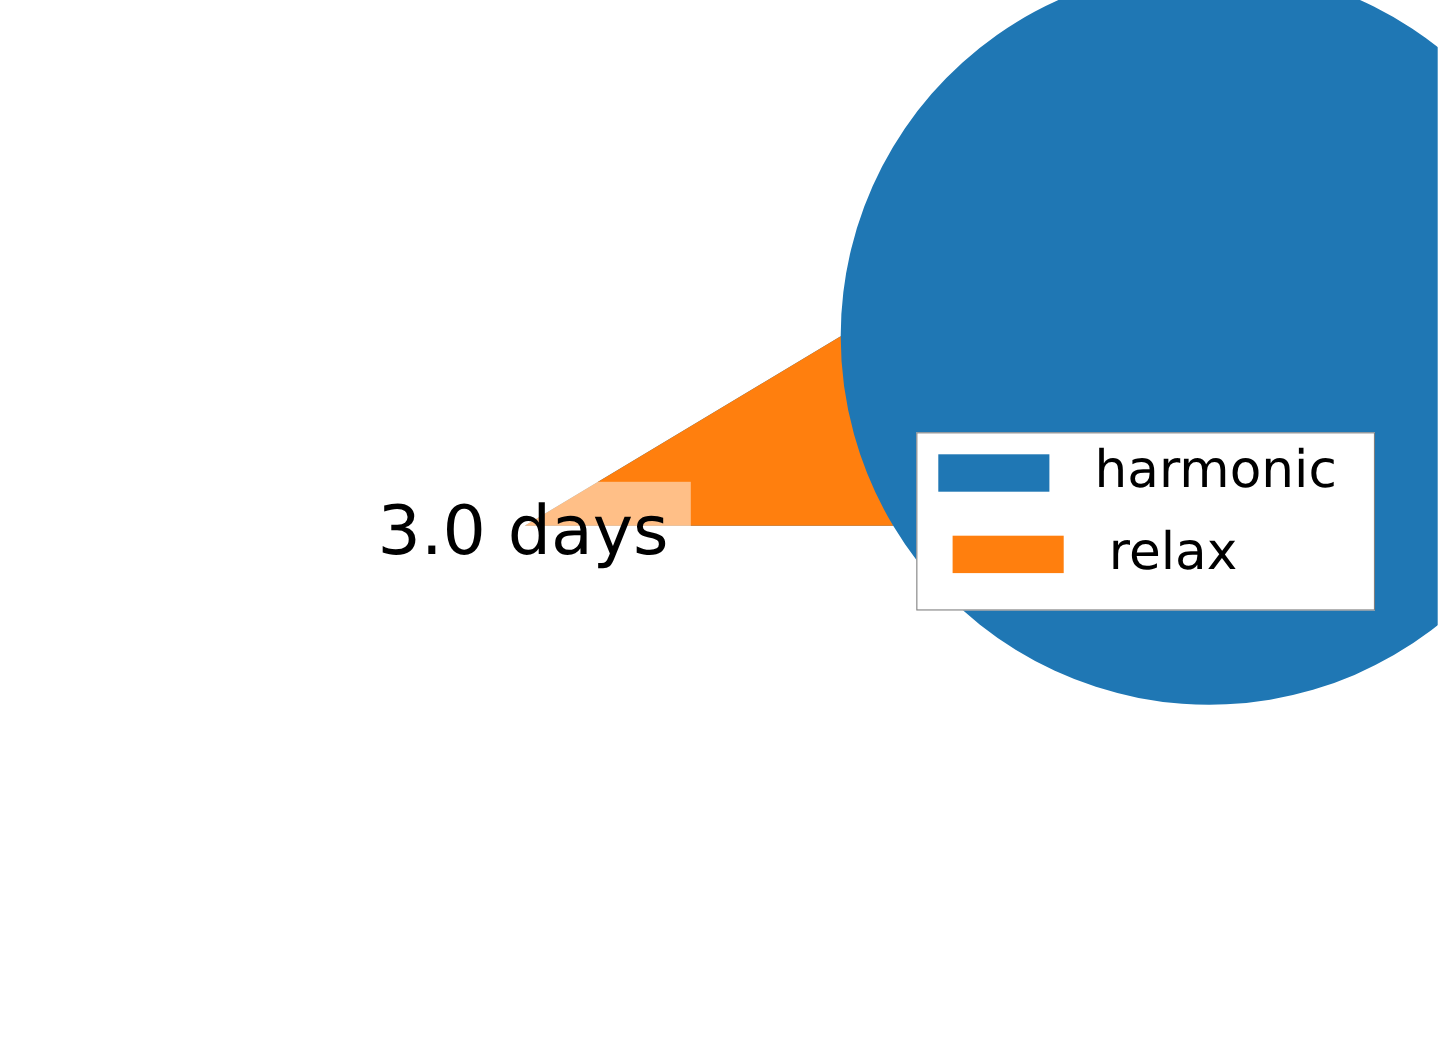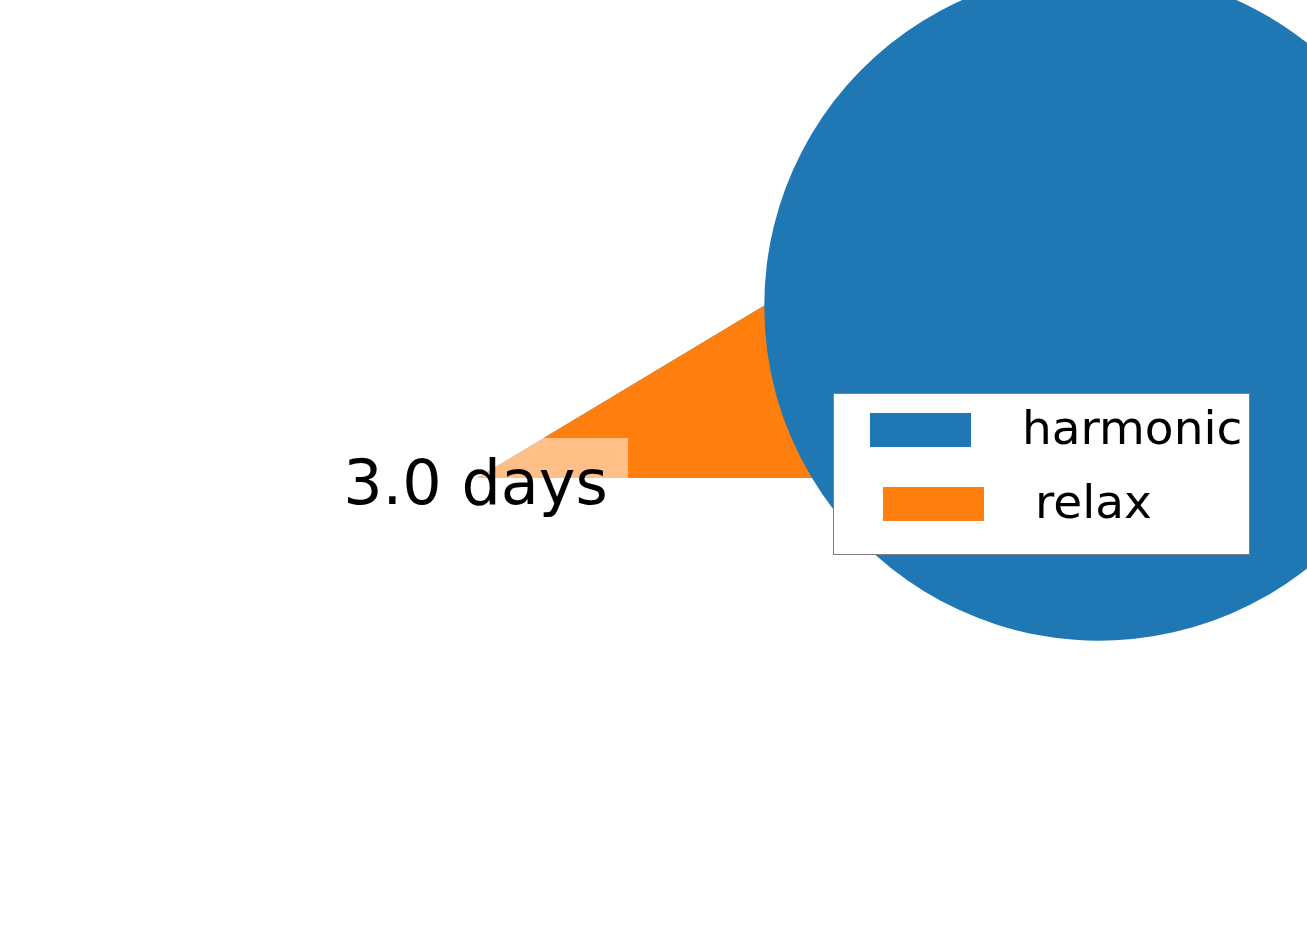--- a/index.html
+++ b/index.html
@@ -68,22 +68,21 @@
     height: 162px;
     box-sizing: border-box;
     background: #ffffff;
     border: 1px solid #808080;
     padding: 0;
   }
   .legend-entry {
     position: absolute;
     display: flex;
     align-items: center;
-    left: 36px;
-    gap: 10px;
+    left: 19px;
   }
   #legend-entry-0 { top: 12px; }
   #legend-entry-1 { top: 86px; padding-left: 13px; }
 
   .legend-swatch {
     width: 101px;
     height: 34px;
     flex: 0 0 auto;
   }
   .legend-label {

